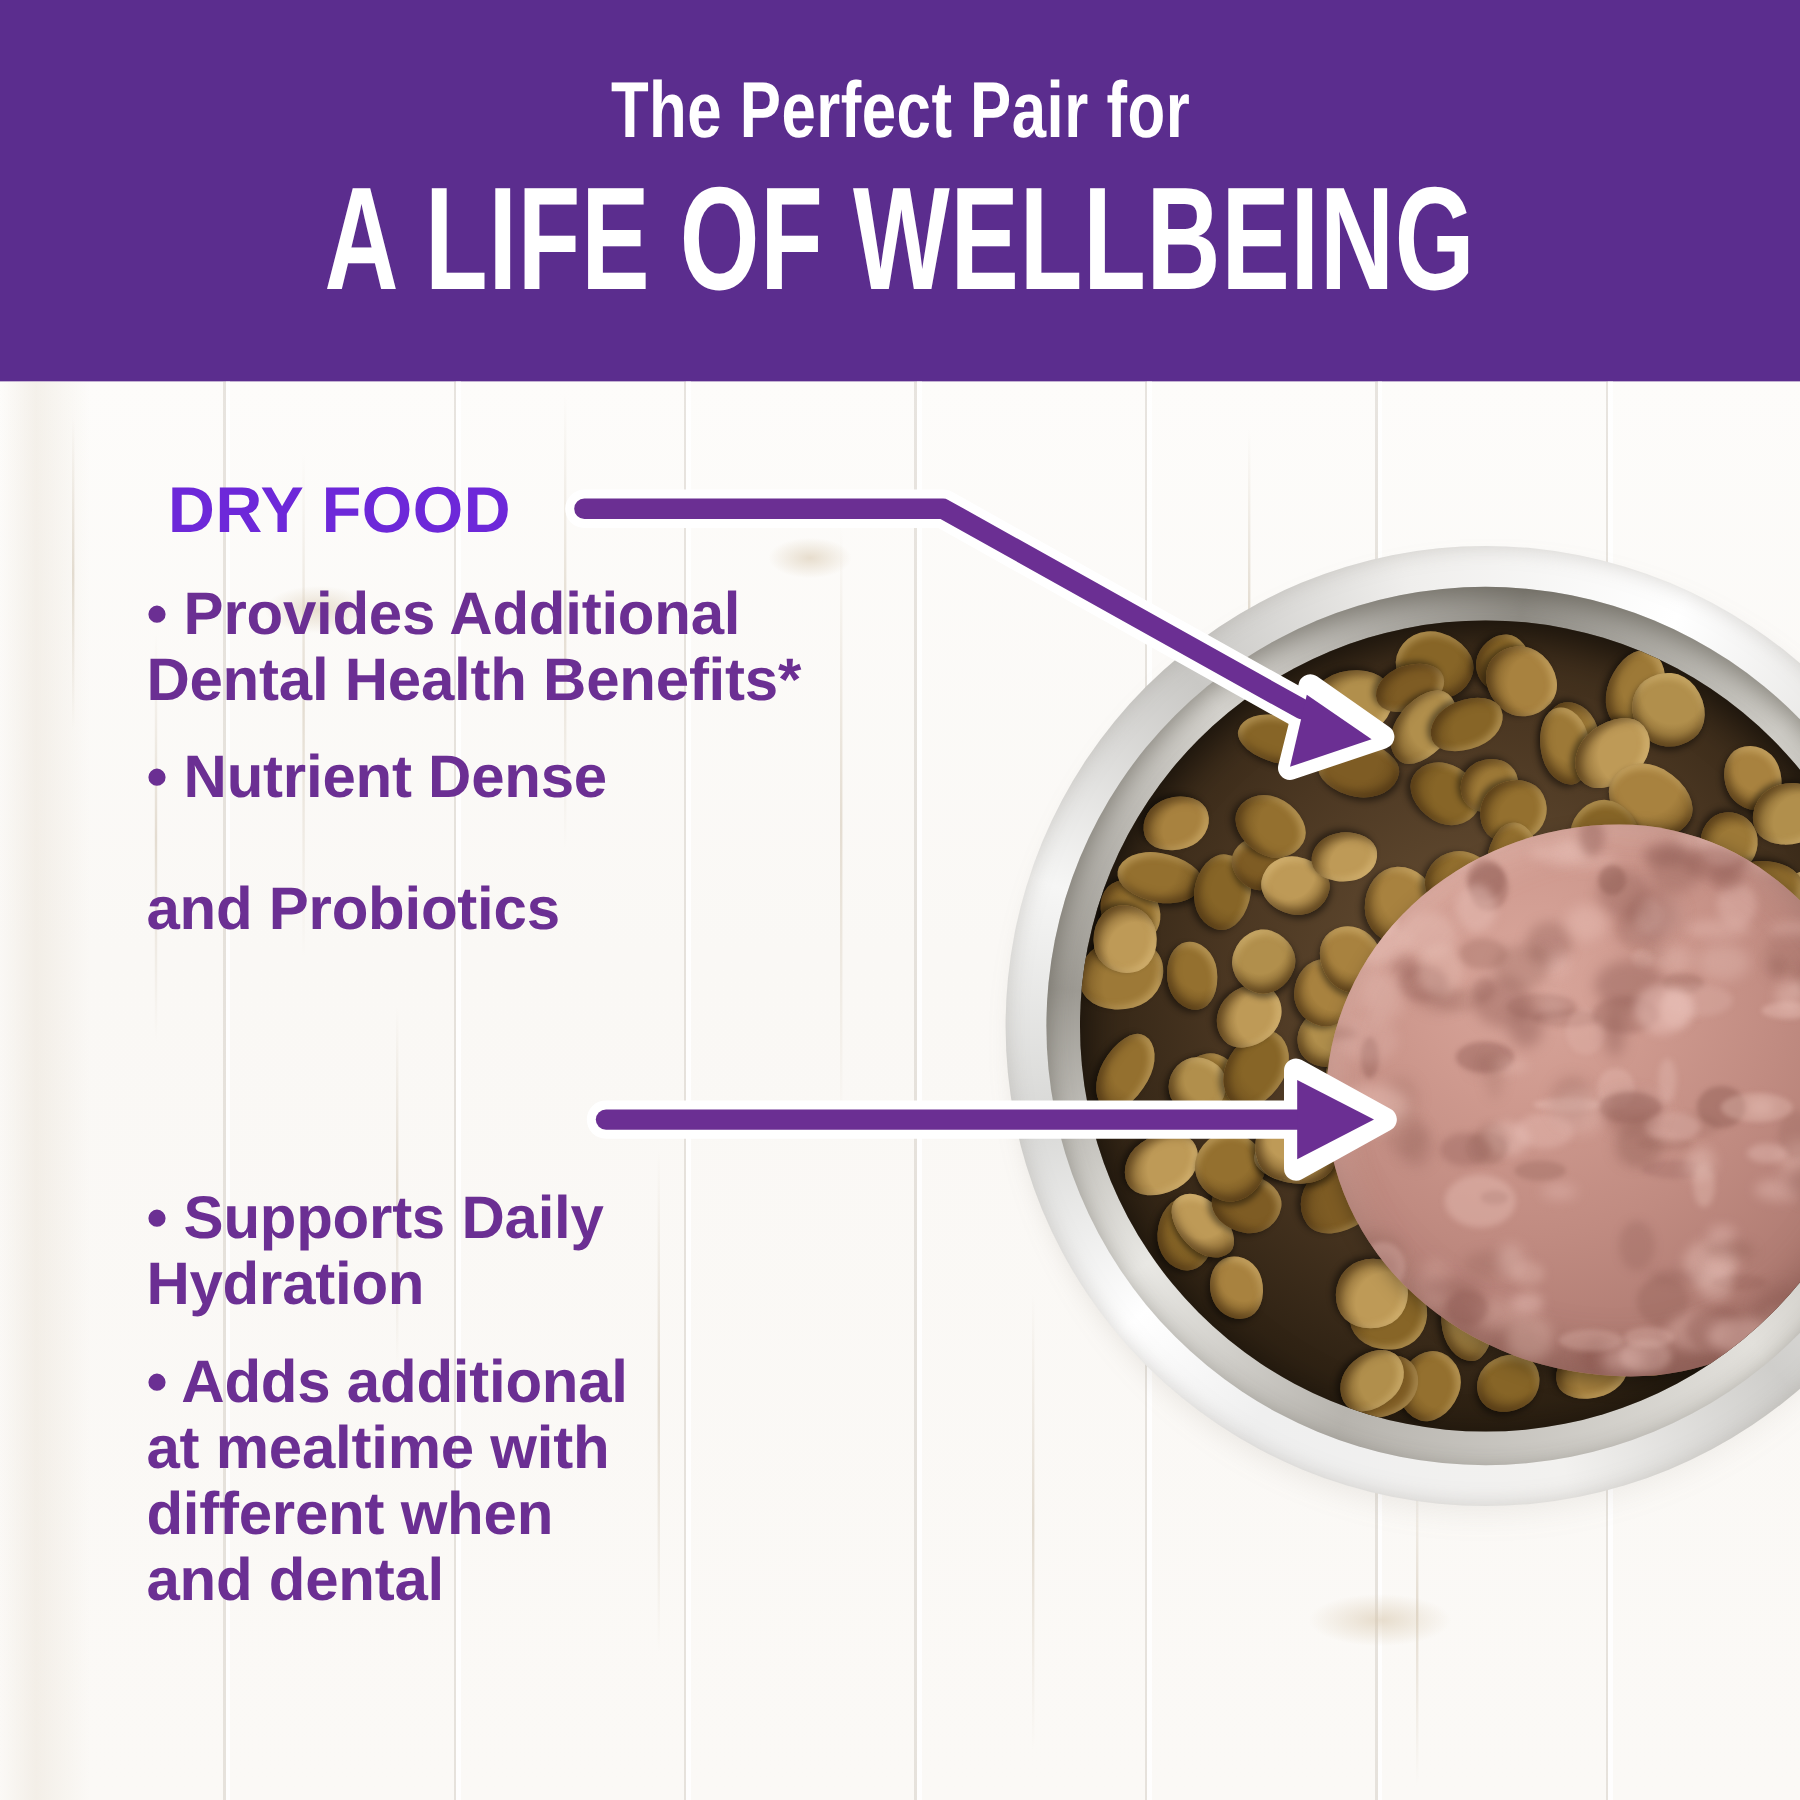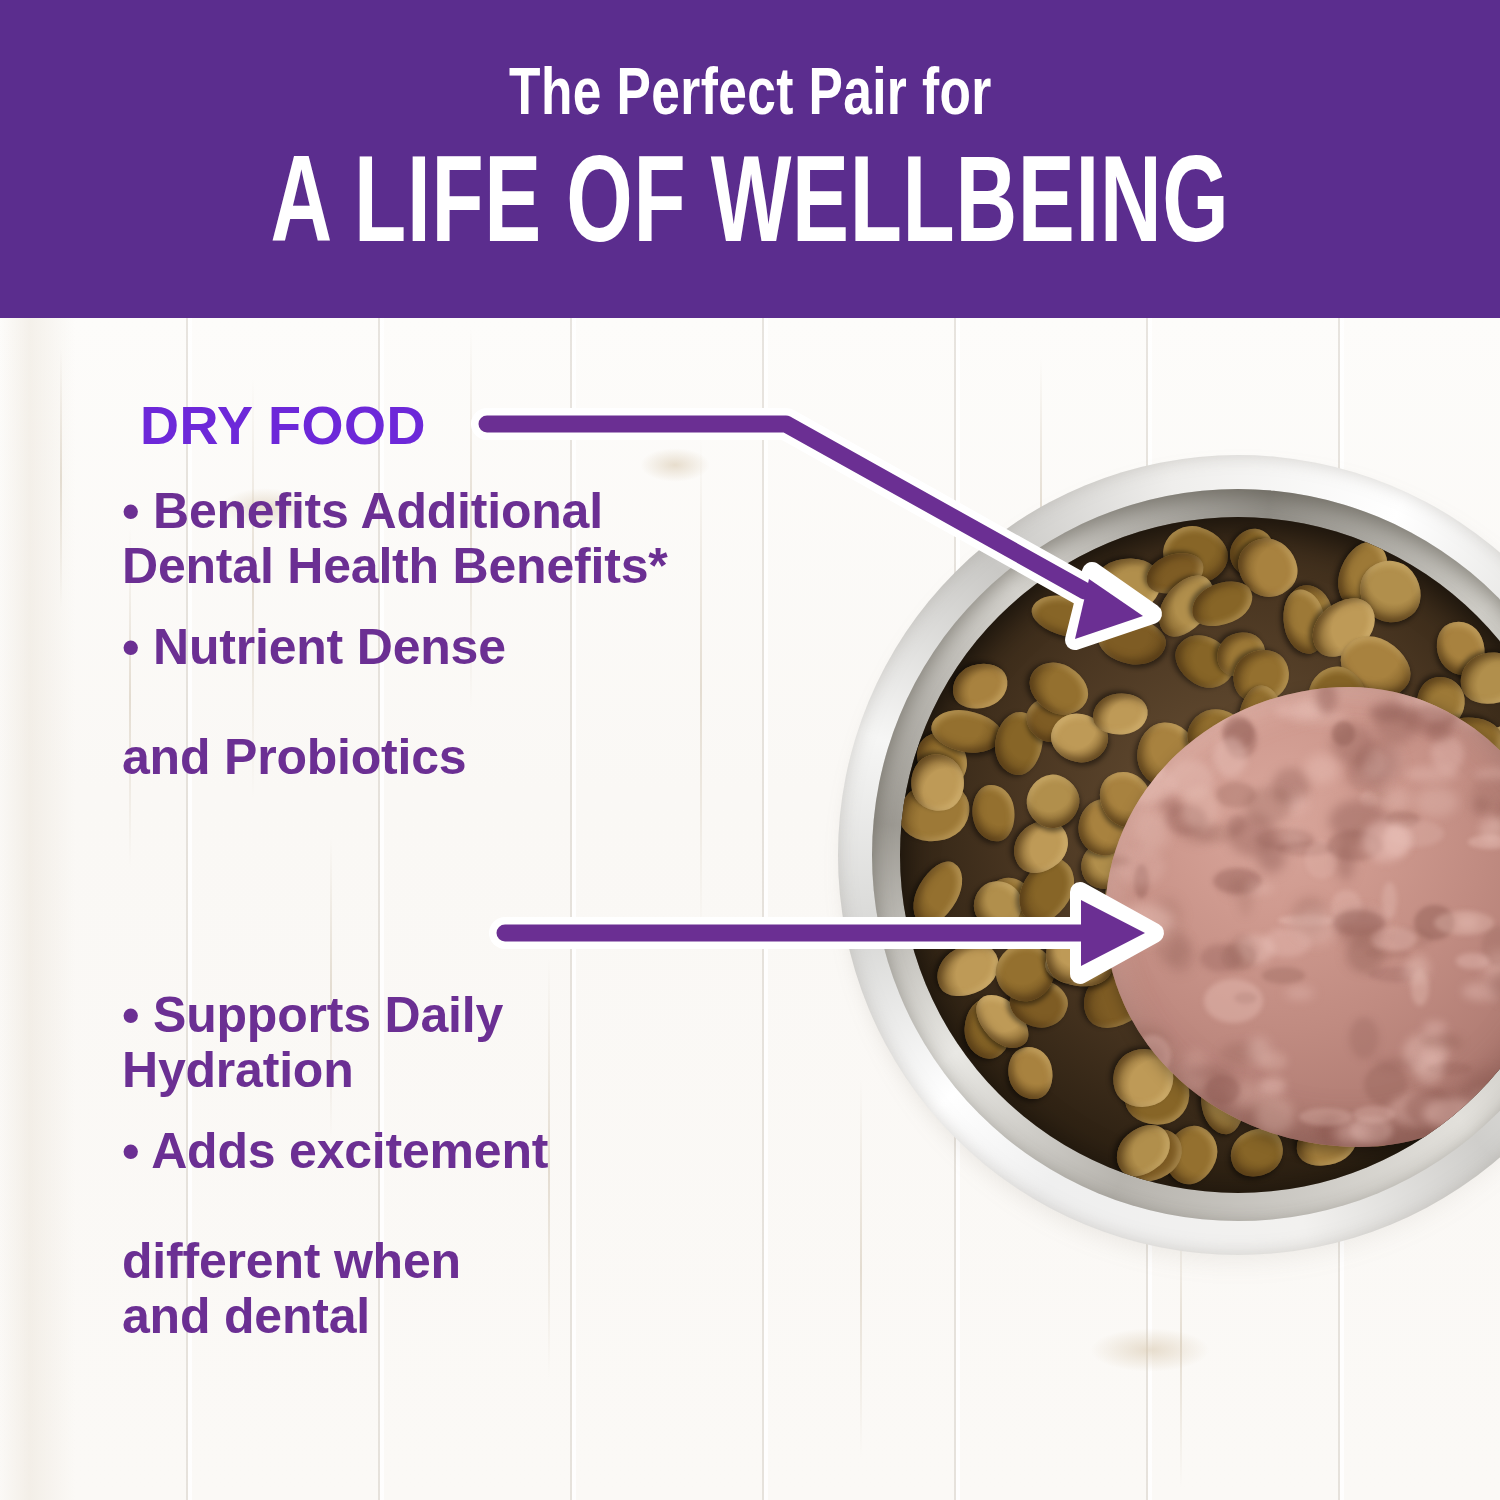--- a/index.html
+++ b/index.html
@@ -458,39 +458,39 @@
           <div class="pate-blob" style="left:329px;top:224px;width:60px;height:24px;background:rgba(233,193,184,0.36);filter:blur(2.4px);"></div>
           <div class="pate-blob" style="left:375px;top:130px;width:23px;height:27px;background:rgba(233,193,184,0.44);filter:blur(4.7px);"></div>
         </div>
     </div>
   </div>
 
   <div class="head" style="left:125px;top:398px;">DRY FOOD</div>
 
   <div class="bullets" style="left:122px;top:484px;width:700px;">
     <p>
-      <span>• Benefits Additional</span><br>
+      <span>• Provides Additional</span><br>
       <span>Dental Health Benefits*</span>
     </p>
     <p>
       <span>• Nutrient Dense</span><br>
       <br>
       <span>and Probiotics</span>
     </p>
   </div>
 
 
   <div class="bullets" style="left:122px;top:988px;width:620px;">
     <p>
       <span>• Supports Daily</span><br>
       <span>Hydration</span>
     </p>
     <p>
-      <span>• Adds excitement</span><br>
-      <br>
+      <span>• Adds additional</span><br>
+      <span>at mealtime with</span><br>
       <span>different when</span><br>
       <span>and dental</span>
     </p>
   </div>
 
 
   <svg id="arrows" viewBox="0 0 1500 1500">
 
     <g>
       <path d="M487,424 L786,424 L1090,594" fill="none" stroke="#FFFFFF" stroke-width="32" stroke-linecap="round" stroke-linejoin="round"></path>

